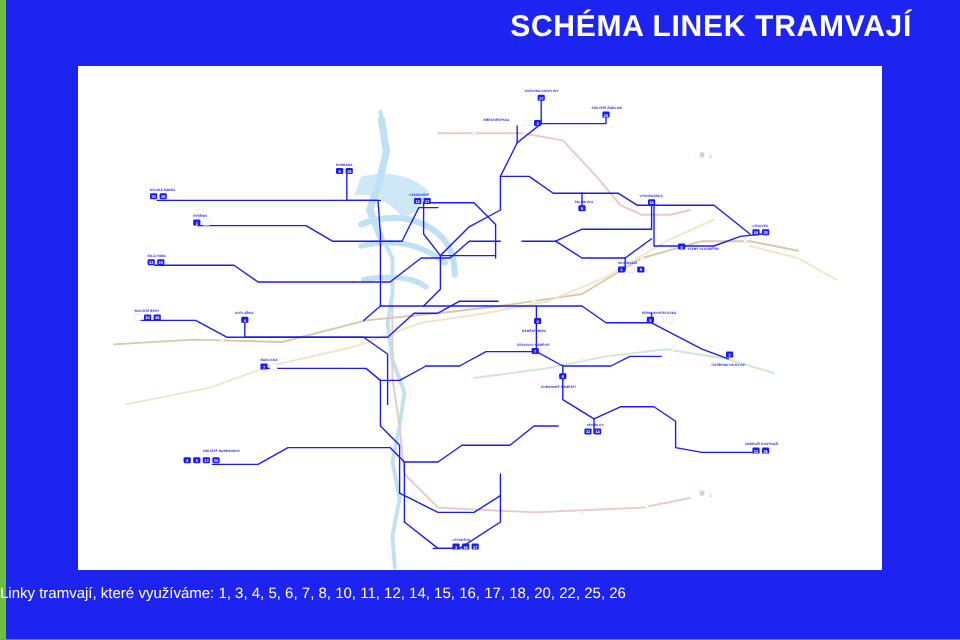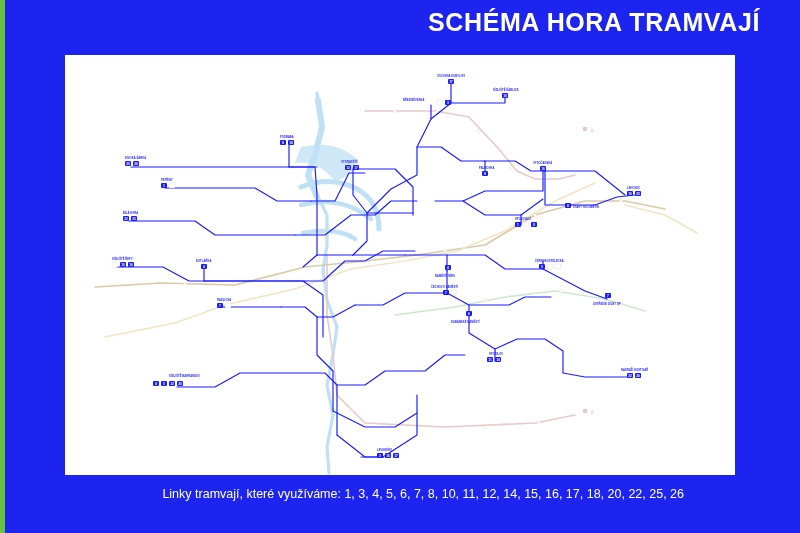--- a/index.html
+++ b/index.html
@@ -13,21 +13,21 @@
   #title{
     position:absolute;left:0;top:8px;width:760px;text-align:right;
     color:#ffffff;font-size:25px;font-weight:bold;letter-spacing:.6px;
   }
   #map-frame{
     position:absolute;left:65px;top:55px;width:670px;height:420px;
     background:#ffffff;overflow:hidden;
   }
   #map-frame svg{display:block;}
   #caption{
-    position:absolute;left:0;top:487px;width:684px;text-align:right;
+    position:absolute;left:0;top:487px;width:684px;text-align:left;
     color:#ffffff;font-size:12.5px;
   }
   .stop-label{font-size:2.6px;fill:#1a1aff;font-weight:bold;font-family:"Liberation Sans",sans-serif;letter-spacing:.1px;}
   .badge-txt{font-size:3.3px;fill:#ffffff;font-weight:bold;font-family:"Liberation Sans",sans-serif;text-anchor:middle;}
   .badge-box{fill:#1a1aff;}
   .badge-box-w{fill:#ffffff;stroke:#b9b9c9;stroke-width:.25;}
   .tram{fill:none;stroke:#1a1aff;stroke-width:1.15;stroke-linejoin:round;stroke-linecap:round;}
   .river{fill:none;stroke:#bfe0f5;stroke-width:3.2;stroke-linejoin:round;stroke-linecap:round;}
   .riverfill{fill:#bfe0f5;}
   .metroA{fill:none;stroke:#d9c9a6;stroke-width:1.6;stroke-linecap:round;stroke-linejoin:round;}
@@ -36,21 +36,21 @@
   .metroGreen{fill:none;stroke:#cfe8cf;stroke-width:1.6;stroke-linecap:round;stroke-linejoin:round;}
   .metroStop{fill:#ffffff;stroke:#ddd2b8;stroke-width:.35;}
   .metroLtr{font-size:3.2px;fill:#b3b3c2;font-weight:bold;font-family:"Liberation Sans",sans-serif;}
   .metroSq{fill:#e8c9c9;}
 </style>
 </head>
 <body>
 
 <div id="edge-green"></div>
 
-<div id="title">SCHÉMA HORA TRAMVAJÍ</div>
+<div id="title">SCHÉMA LINEK TRAMVAJÍ</div>
 
 <div id="map-frame">
   <svg viewBox="0 0 670 420" width="670" height="420" xmlns="http://www.w3.org/2000/svg">
 
     <g>
       <path class="river" d="M252,38 L256,70 L252,96 L244,118 L252,140 L262,160 L262,190 L258,215 L262,245 L272,272 L268,300 L262,330 L268,360 L262,392 L264,418"></path>
       <path class="river" style="stroke-width:6" d="M253,45 L257,72 L250,100 L243,120 L252,142"></path>
       <path class="riverfill" d="M236,92 q34,-8 56,12 q-4,18 -22,22 q-18,-22 -40,-18 z" opacity="0.75"></path>
       <path class="river" style="stroke-width:5" d="M236,132 q30,-12 56,2 q22,12 22,40"></path>
       <path class="river" style="stroke-width:4.5" d="M238,178 q36,-6 52,6"></path>

